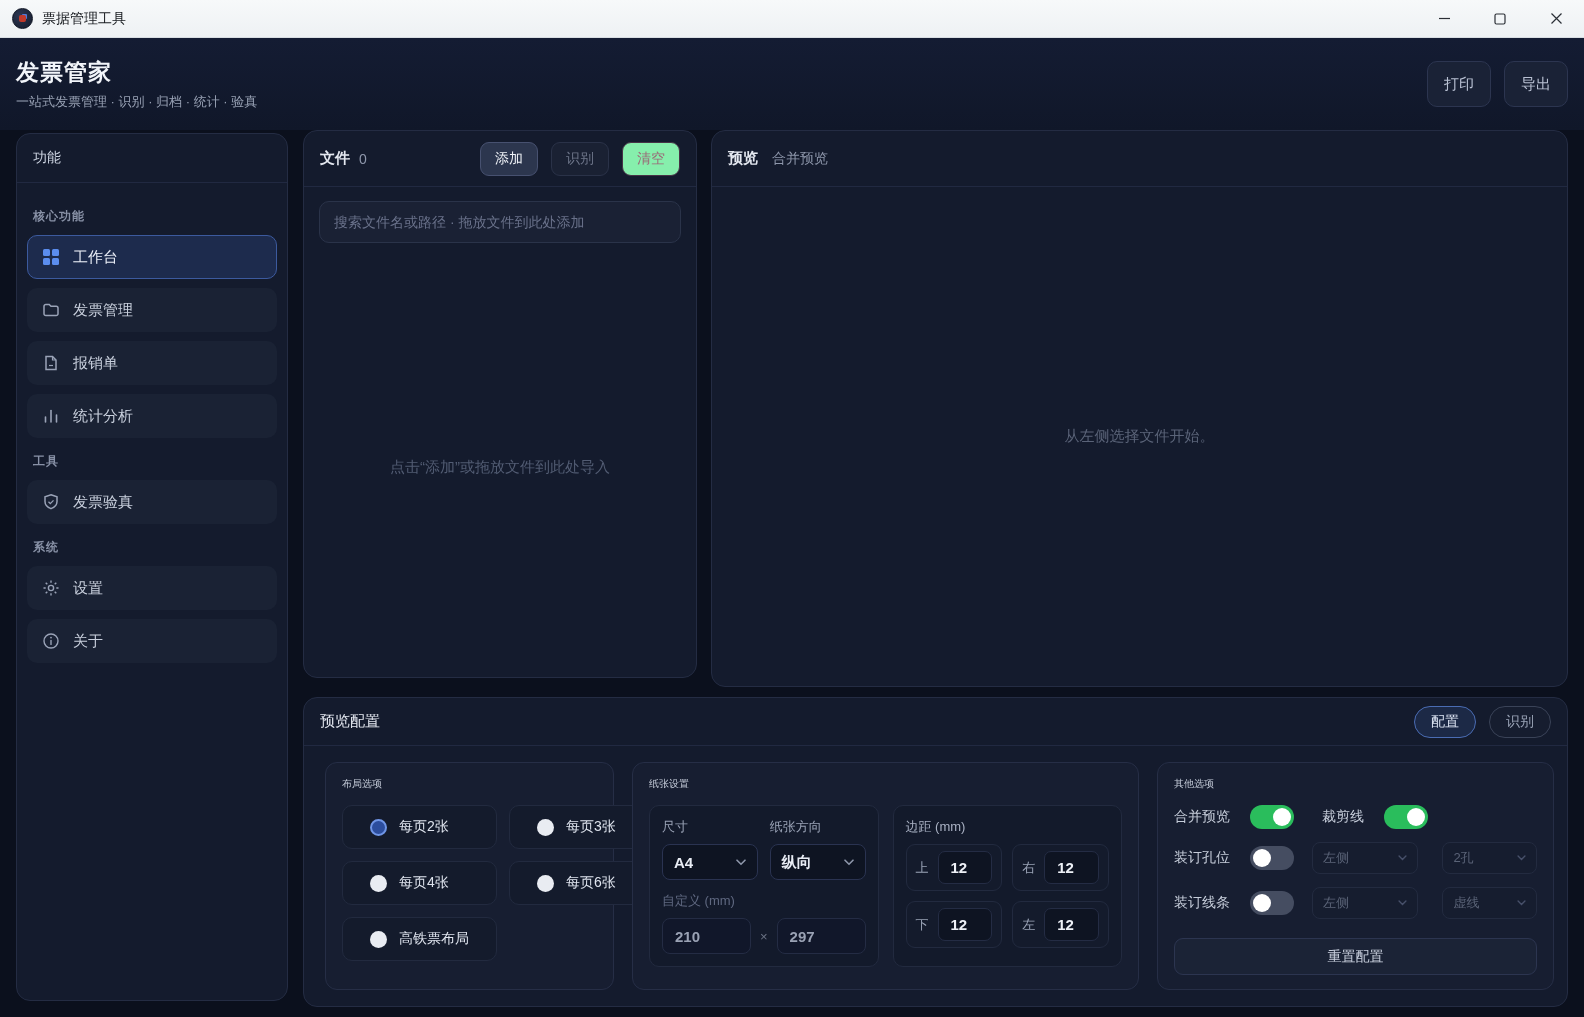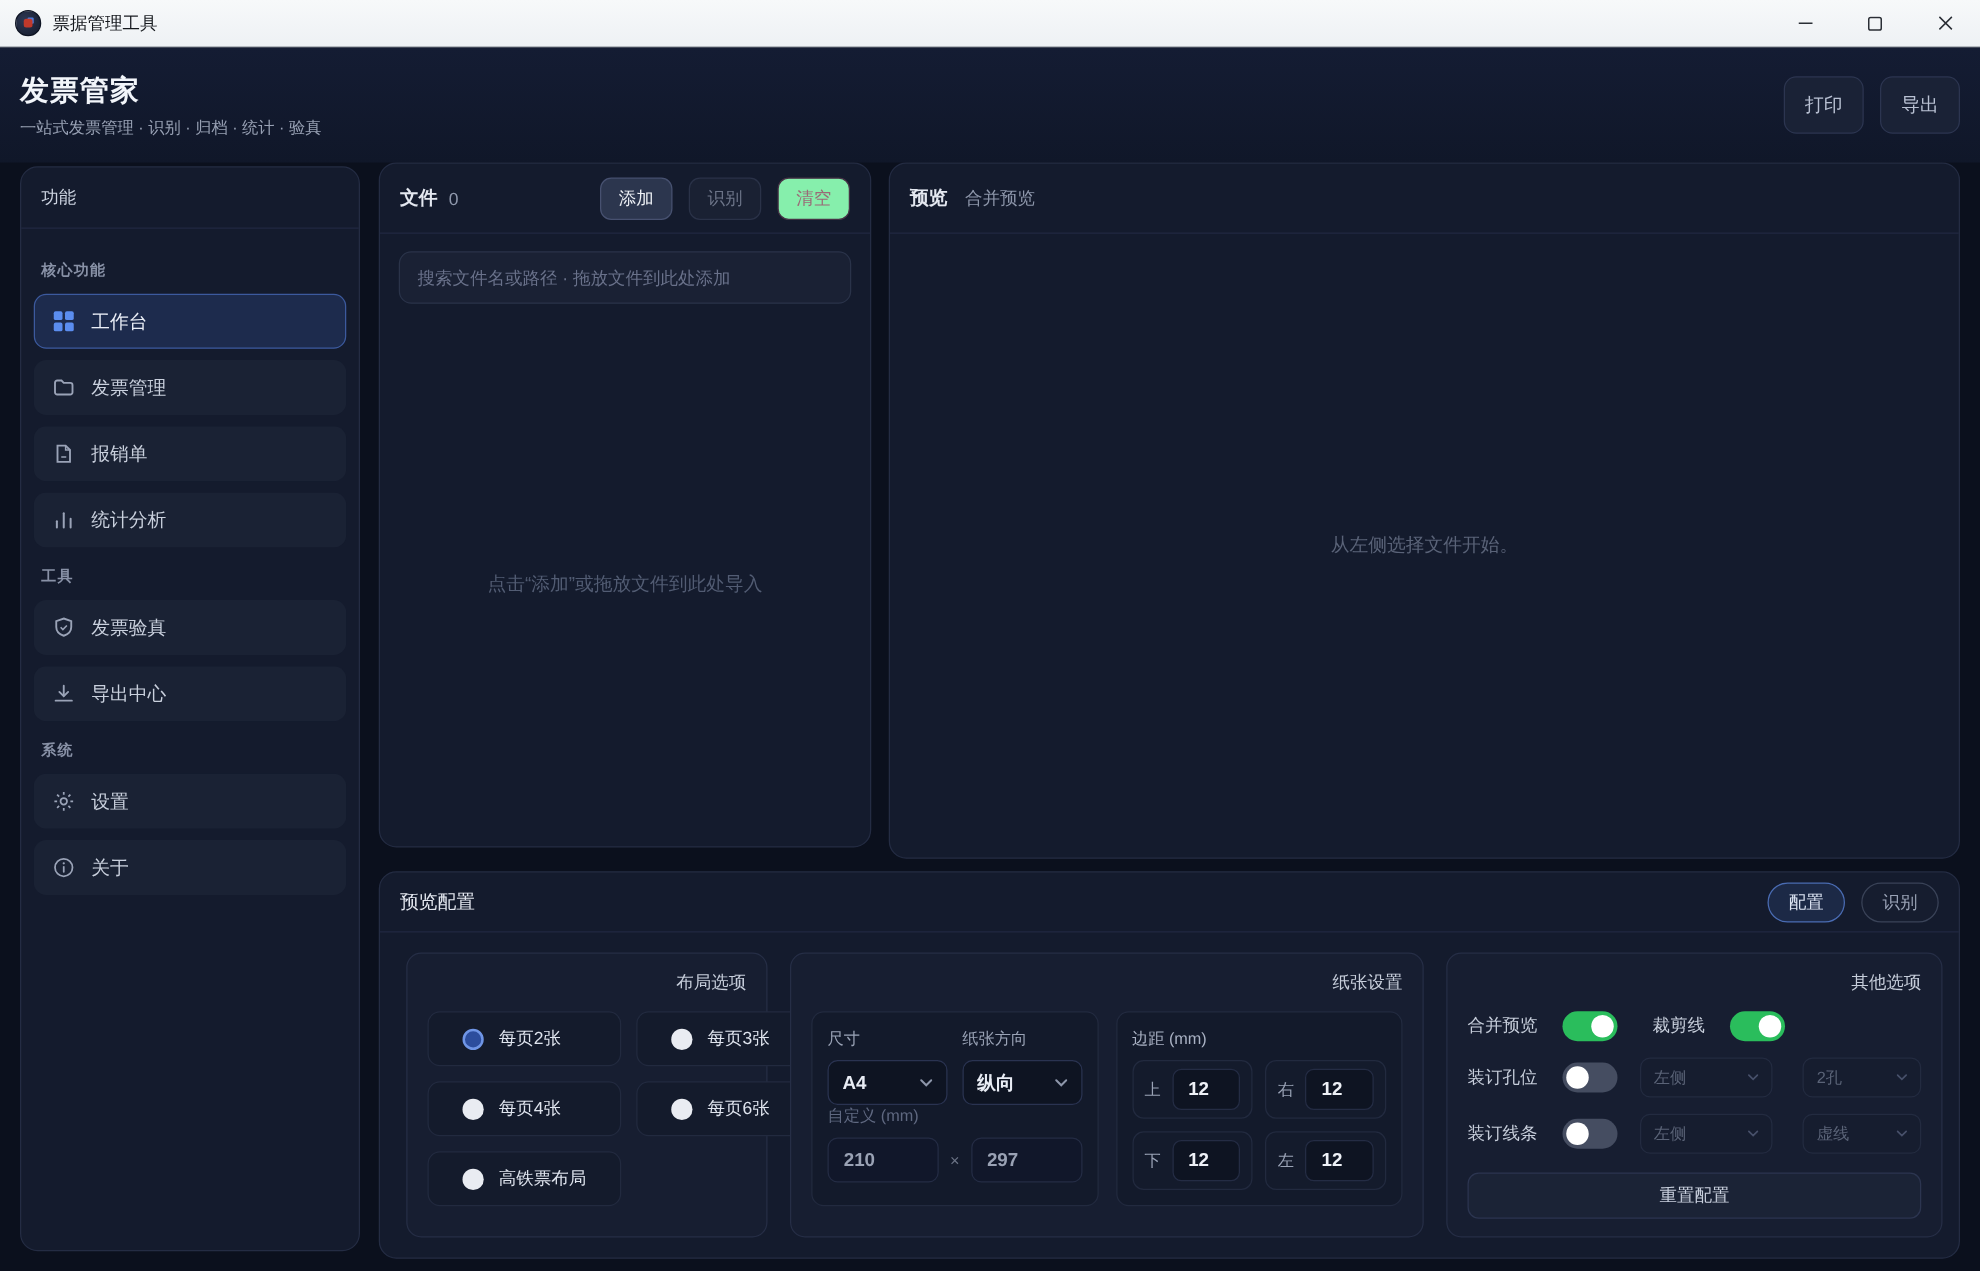--- a/index.html
+++ b/index.html
@@ -101,39 +101,39 @@
   .cfg-head{ height:48px; display:flex; align-items:center; padding:0 16px; border-bottom:1px solid #212941; }
   .cfg-title{ font-size:15px; color:#e4e8f0; }
   .cfg-actions{ margin-left:auto; display:flex; gap:13px; }
   .pill-btn{ height:32px; padding:0 16px; border-radius:16px; font-size:14px;
     display:flex; align-items:center; cursor:pointer; }
   .pill-active{ background:#1c2946; border:1px solid #4a6cb3; color:#dbe3f2; }
   .pill-plain{ background:#161d2f; border:1px solid #3a4358; color:#9aa3b6; }
   .cfg-body{ flex:1; display:flex; gap:18px; padding:16px 13px 16px 21px; }
 
   .card{ background:#171e31; border:1px solid #262e46; border-radius:12px; padding:14px 16px; }
-  .card-title{ font-size:14px; color:#c6cdda; margin-bottom:14px;text-align:right; }
+  .card-title{ font-size:10px; color:#c6cdda; margin-bottom:14px; }
 
   
   .card-layout{ width:289px; }
   .opt-grid{ display:grid; grid-template-columns:1fr 1fr; gap:12px; }
   .opt{
     height:44px; border-radius:10px; background:#141b2c; border:1px solid #222a3f;
     display:flex; align-items:center; gap:12px; padding:0 27px; cursor:pointer;
   }
   .radio{ width:17px; height:17px; border-radius:50%; background:#e9ecf2; flex:none; }
   .opt.selected .radio{ background:#2c4d9d; border:2px solid #6f95e6; }
   .opt-label{ font-size:14px; color:#dfe4ee; white-space:nowrap; }
 
   
   .card-paper{ width:510px; }
   .paper-row{ display:flex; gap:14px; }
   .subcard{ background:#131a2b; border:1px solid #222a3f; border-radius:10px; padding:12px; flex:1; }
   .field-label{ font-size:13px; color:#9aa3b6; margin-bottom:8px; }
-  .field-label.dim{ color:#5f6880; margin-top:0; }
+  .field-label.dim{ color:#5f6880; margin-top:12px; }
   .two-col{ display:flex; gap:12px; }
   .two-col > div{ flex:1; }
   .select{
     height:36px; border-radius:8px; background:#0e1422; border:1px solid #2a3351;
     display:flex; align-items:center; padding:0 11px; cursor:pointer;
   }
   .select .sel-val{ font-size:15px; font-weight:bold; color:#e8ecf4; }
   .select .chev{ margin-left:auto; color:#8e97ab; display:flex; }
   .custom-row{ display:flex; align-items:center; gap:9px; }
   .num-input{
@@ -265,30 +265,20 @@
     <div class="side-item">
       <span class="ico">
         <svg width="18" height="18" viewBox="0 0 18 18" fill="none" stroke="currentColor" stroke-width="1.5">
             <path d="M9 1.8l6 2.1v4.6c0 3.9-2.6 5.9-6 7.1-3.4-1.2-6-3.2-6-7.1V3.9z"></path>
             <path d="M6.5 8.8l1.8 1.8 3.2-3.2" stroke-width="1.3"></path>
           </svg>
       </span>
       <span>发票验真</span>
     </div>
 
-    <div class="side-item">
-      <span class="ico">
-        <svg width="18" height="18" viewBox="0 0 18 18" fill="none" stroke="currentColor" stroke-width="1.5" stroke-linecap="round">
-            <path d="M9 2.5v8"></path>
-            <path d="M5.5 7.5L9 11l3.5-3.5"></path>
-            <path d="M2.5 14.5h13"></path>
-          </svg>
-      </span>
-      <span>导出中心</span>
-    </div>
 
     <div class="side-section">系统</div>
 
     <div class="side-item">
       <span class="ico">
         <svg width="18" height="18" viewBox="0 0 18 18" fill="none" stroke="currentColor" stroke-width="1.4">
             <circle cx="9" cy="9" r="2.6"></circle>
             <path d="M9 1.5v2.2M9 14.3v2.2M1.5 9h2.2M14.3 9h2.2M3.7 3.7l1.6 1.6M12.7 12.7l1.6 1.6M14.3 3.7l-1.6 1.6M5.3 12.7l-1.6 1.6"></path>
           </svg>
       </span>

